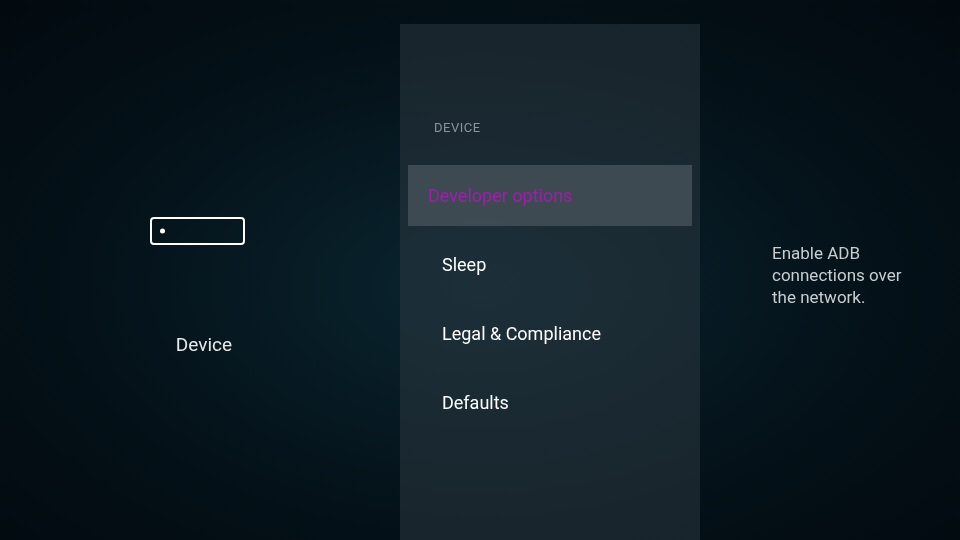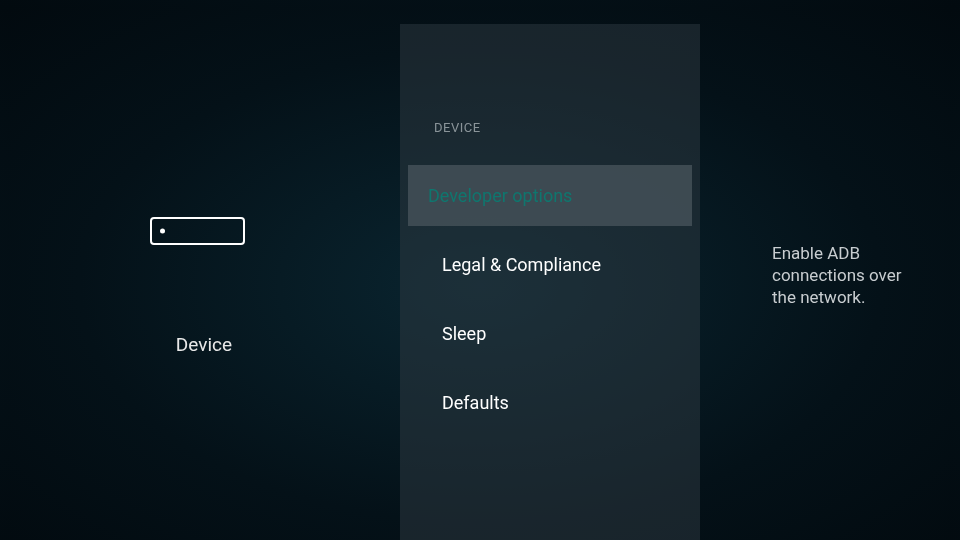--- a/index.html
+++ b/index.html
@@ -71,21 +71,21 @@
     .menu-item {
       padding: 20px 26px;
       color: #ffffff;
       font-size: 18px;
       font-weight: 400;
       cursor: pointer;
     }
     
     .menu-item.selected {
       background: rgba(70, 82, 90, 0.8);
-      color: #0f766e;
+      color: #a21caf;
       padding-left: 12px;
     }
     
     .right-panel {
       flex: 1;
       padding: 210px 40px 8px 48px;
     }
     
     .description {
       color: #c8cdd0;
@@ -101,24 +101,24 @@
   <div class="device-icon"></div>
   <div class="device-label">Device</div>
 </div>
 
 <div class="middle-panel">
   <div class="section-header">DEVICE</div>
   <div class="menu-item selected">
     <span>Developer options</span>
   </div>
   <div class="menu-item">
-    <span>Legal &amp; Compliance</span>
+    <span>Sleep</span>
   </div>
   <div class="menu-item">
-    <span>Sleep</span>
+    <span>Legal &amp; Compliance</span>
   </div>
   <div class="menu-item">
     <span>Defaults</span>
   </div>
 </div>
 
 <div class="right-panel">
   <div class="description">Enable ADB connections over the network.</div>
 </div>
 

